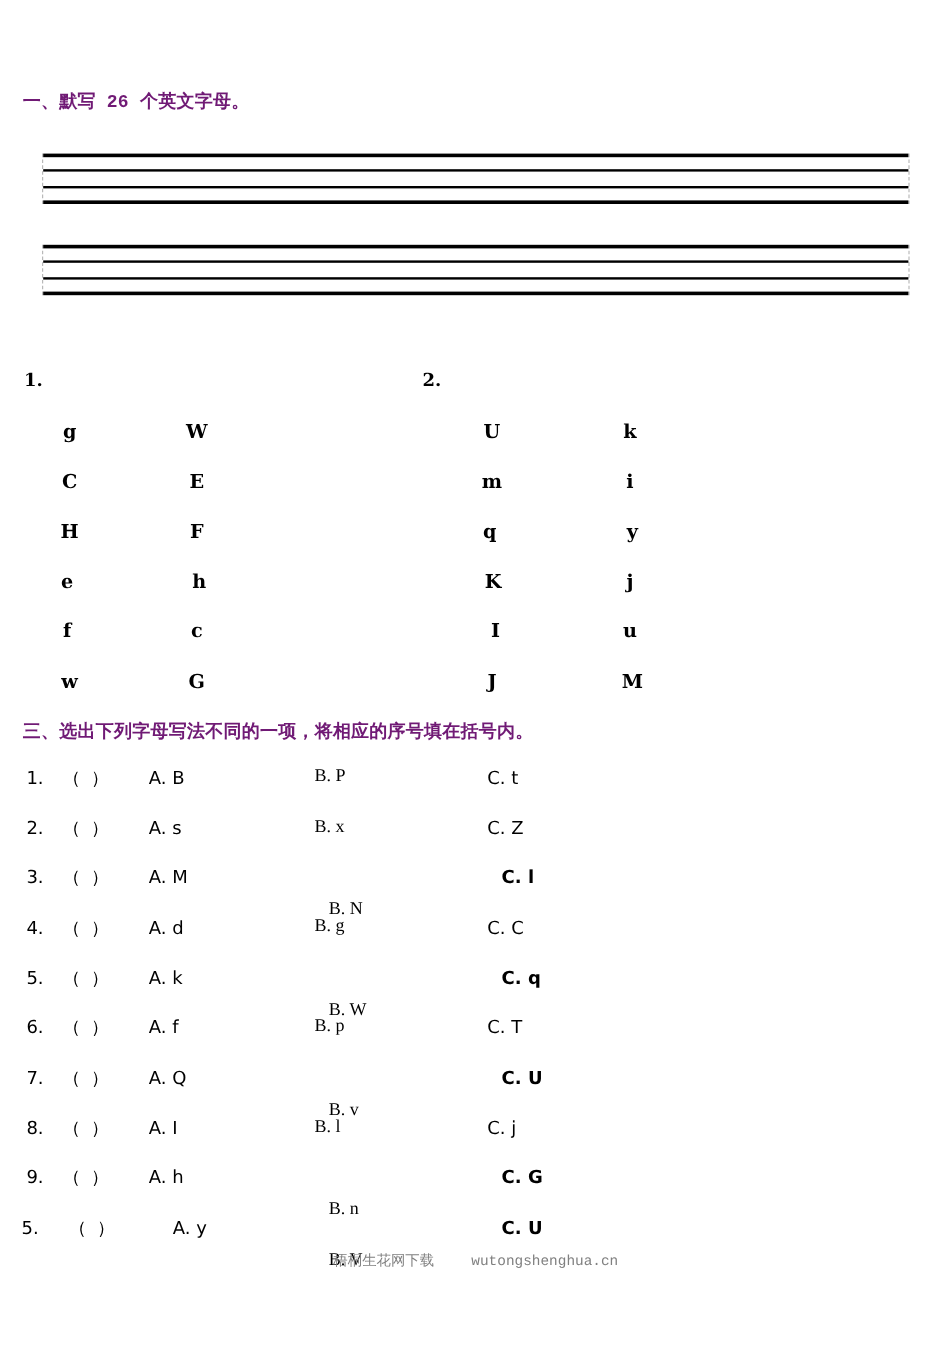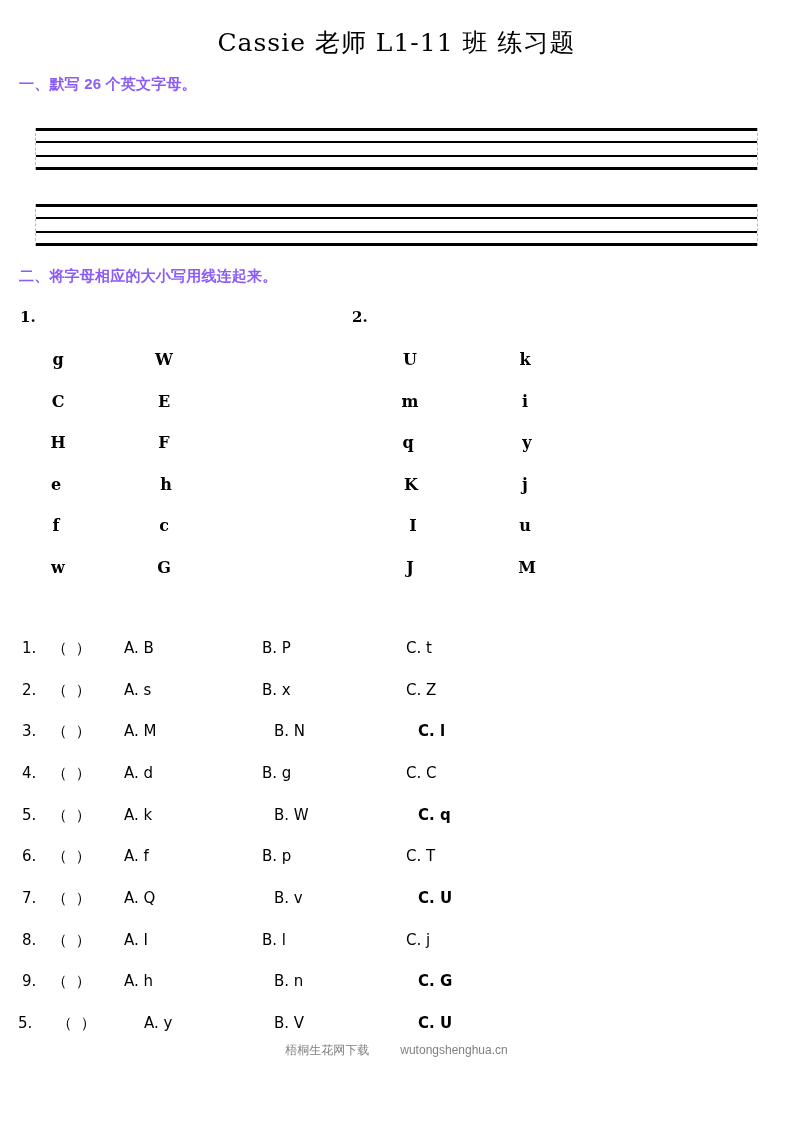--- a/index.html
+++ b/index.html
@@ -35,26 +35,26 @@
     font-size: 25px;
     letter-spacing: 1px;
     white-space: nowrap;
     color: #000;
   }
 
   
   .section-heading {
     position: absolute;
     left: 19px;
-    font-family: Liberation Sans, sans-serif;
+    font-family: Liberation Mono, monospace;
     font-weight: bold;
     font-size: 15px;
     letter-spacing: 0.2px;
     white-space: nowrap;
-    color: #8b5cf6;
+    color: #701a75;
   }
   #heading-1 { top: 75px; }
   #heading-2 { top: 267px; }
   #heading-3 { top: 600px; }
 
   
   .stave {
     position: absolute;
     left: 35px;
     width: 723px;
@@ -122,69 +122,67 @@
     top: 0;
     white-space: nowrap;
     letter-spacing: 2px;
   }
   .mc-row .mc-choice {
     position: absolute;
     top: 0;
     white-space: nowrap;
   }
   .mc-row .mc-choice.opt-a { left: 124px; }
-  .mc-row .mc-choice.opt-b { left: 262px; }
+  .mc-row .mc-choice.opt-b { left: 262px; font-family: Liberation Serif, serif; }
   .mc-row .mc-choice.opt-c { left: 406px; text-align: right; }
   
-  .mc-row.shift .mc-choice.opt-b { left: 274px; }
+  .mc-row.shift .mc-choice.opt-b { left: 274px; margin-top: 28px; }
   .mc-row.shift .mc-choice.opt-c { left: 418px; font-weight: bold; }
 
   
   .footer {
     position: absolute;
     left: 0;
     top: 1042px;
     width: 793px;
     text-align: center;
     color: #808080;
     font-size: 12px;
     white-space: nowrap;
   }
   .footer .fw-cn {
     font-family: "DejaVu Serif", "Liberation Serif", serif;
     margin-right: 28px;
   }
   .footer .fw-en {
-    font-family: Liberation Sans, sans-serif;
+    font-family: Liberation Mono, monospace;
   }
 </style>
 </head>
 <body>
 
 <div class="page">
 
-  <div class="doc-title">Cassie 老师 L1-11 班 练习题</div>
 
   <div class="section-heading" id="heading-1">一、默写 26 个英文字母。</div>
 
   <div class="stave" id="stave-1">
     <div class="sline l0"></div>
     <div class="sline l1"></div>
     <div class="sline l2"></div>
     <div class="sline l3"></div>
   </div>
 
   <div class="stave" id="stave-2">
     <div class="sline l0"></div>
     <div class="sline l1"></div>
     <div class="sline l2"></div>
     <div class="sline l3"></div>
   </div>
 
-  <div class="section-heading" id="heading-2">二、将字母相应的大小写用线连起来。</div>
 
   <div class="match-number" id="match-num-1">1.</div>
   <div class="match-number" id="match-num-2">2.</div>
 
   <div class="match-letter" style="left:44px;  top:350px;">g</div>
   <div class="match-letter" style="left:44px;  top:392px;">C</div>
   <div class="match-letter" style="left:44px;  top:433px;">H</div>
   <div class="match-letter" style="left:42px;  top:475px;">e</div>
   <div class="match-letter" style="left:42px;  top:516px;">f</div>
   <div class="match-letter" style="left:44px;  top:558px;">w</div>
@@ -203,20 +201,21 @@
   <div class="match-letter" style="left:399px; top:516px;">I</div>
   <div class="match-letter" style="left:396px; top:558px;">J</div>
 
   <div class="match-letter" style="left:511px; top:350px;">k</div>
   <div class="match-letter" style="left:511px; top:392px;">i</div>
   <div class="match-letter" style="left:513px; top:433px;">y</div>
   <div class="match-letter" style="left:511px; top:475px;">j</div>
   <div class="match-letter" style="left:511px; top:516px;">u</div>
   <div class="match-letter" style="left:513px; top:558px;">M</div>
 
+  <div class="section-heading" id="heading-3">三、选出下列字母写法不同的一项，将相应的序号填在括号内。</div>
 
   <div class="mc-row" style="top:639px;">
     <span class="mc-index">1.</span>
     <span class="mc-paren">（    ）</span>
     <span class="mc-choice opt-a">A. B</span>
     <span class="mc-choice opt-b">B. P</span>
     <span class="mc-choice opt-c">C. t</span>
   </div>
 
   <div class="mc-row" style="top:681px;">

